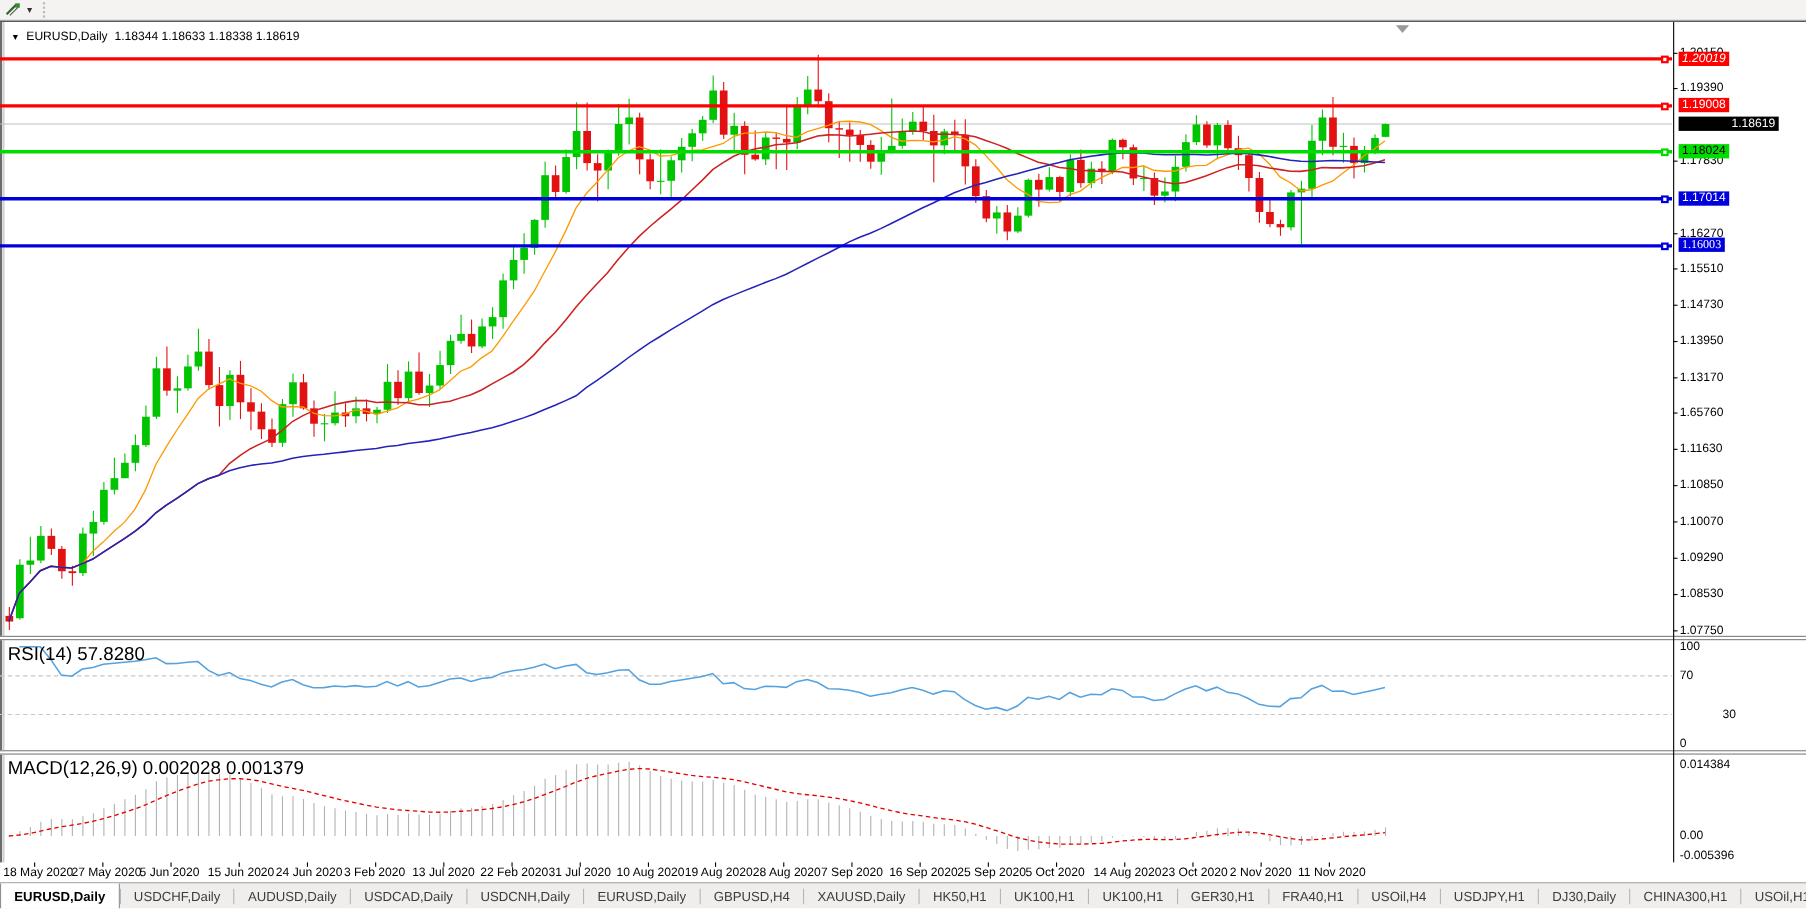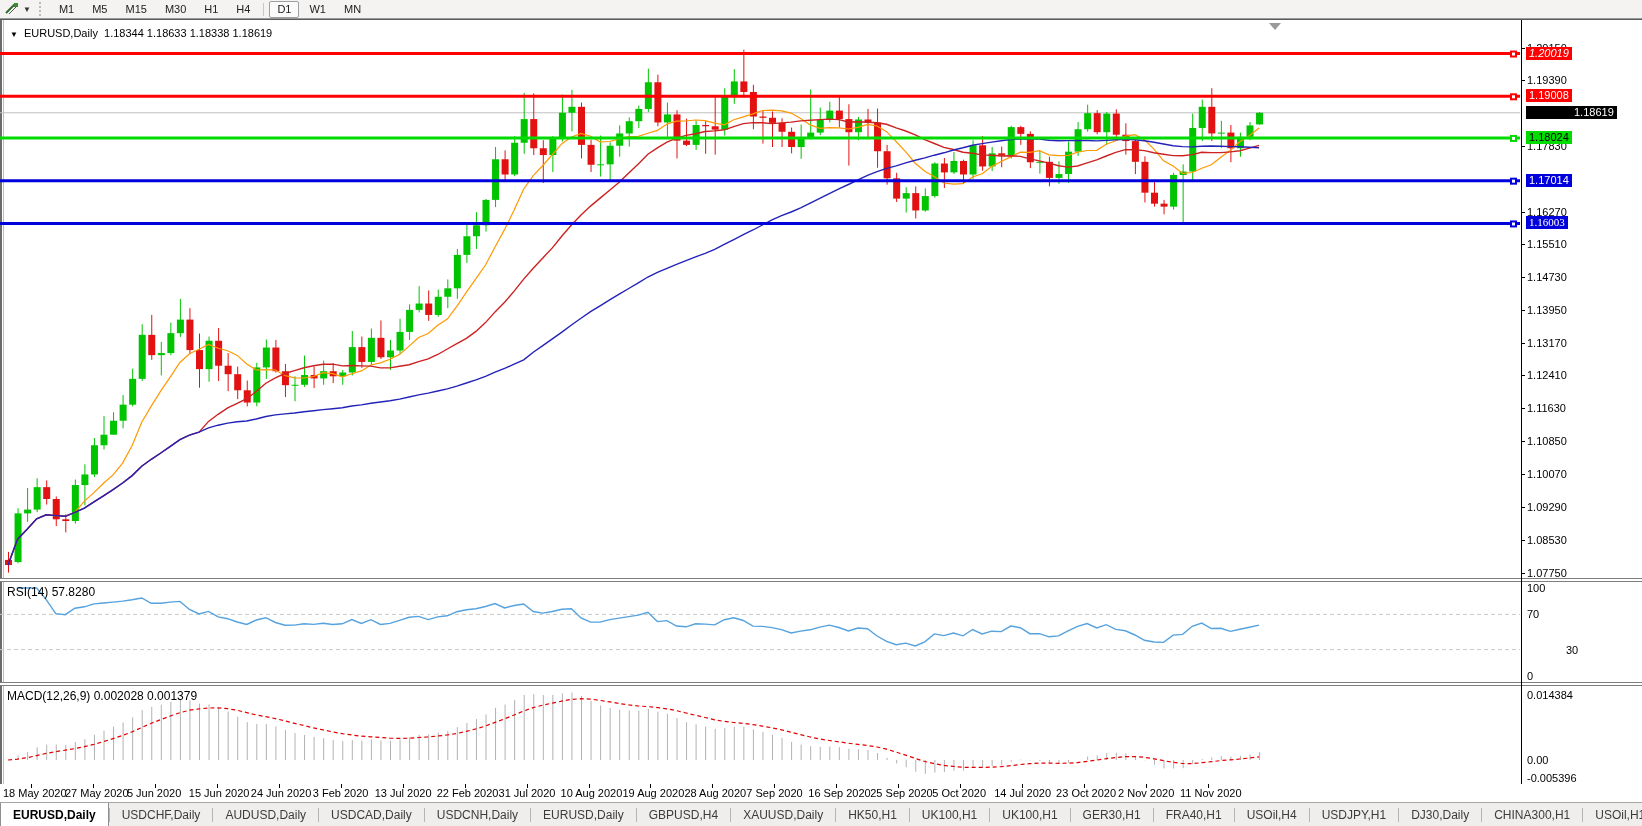--- a/index.html
+++ b/index.html
@@ -28,21 +28,21 @@
 
   
   .axis-tick{position:absolute;left:1527px;font-size:11px;color:#000;transform:translateY(-6px);}
   .tickmark{position:absolute;left:1521px;width:4px;height:1px;background:#000;}
   .hline-label{position:absolute;left:1526px;font-size:11px;padding:0 3px;line-height:13px;
                transform:translateY(-7px);}
   .sub-axis-label{position:absolute;left:1527px;font-size:11px;color:#000;transform:translateY(-6px);}
 
   #chart-title{position:absolute;left:10px;top:7px;font-size:11px;color:#000;}
   #chart-title .tri{font-size:8px;margin-right:6px;}
-  .ind-label{position:absolute;left:7px;font-size:12px;color:#000;}
+  .ind-label{position:absolute;left:7px;font-size:17px;color:#000;}
 
   #shift-marker{position:absolute;left:1269px;top:3px;width:0;height:0;
       border-left:6px solid transparent;border-right:6px solid transparent;border-top:7px solid #9a9a9a;}
 
   
   #datebar{position:absolute;left:0;top:784px;width:1642px;height:18px;background:#fff;}
   .date-label{position:absolute;top:3px;font-size:11px;color:#000;white-space:nowrap;}
   .date-tick{position:absolute;top:0;width:1px;height:4px;background:#000;}
 
   
@@ -61,32 +61,20 @@
   <div id="toolbar">
     <span class="tb-icon">
       <svg width="18" height="16">
         <line x1="3" y1="12" x2="12" y2="3" stroke="#2d6b2d" stroke-width="2"></line>
         <line x1="6" y1="13" x2="14" y2="5" stroke="#555" stroke-width="1"></line>
         <rect x="11" y="2" width="4" height="4" fill="#3a8a3a"></rect>
       </svg>
     </span>
     <span class="tb-caret">▼</span>
     <span class="tb-grip"></span>
-    <span id="tf-buttons" style="display: inline-flex; align-items: center;">
-        <span class="tf-btn">M1</span>
-        <span class="tf-btn">M5</span>
-        <span class="tf-btn">M15</span>
-        <span class="tf-btn">M30</span>
-        <span class="tf-btn">H1</span>
-        <span class="tf-btn">H4</span>
-        <span class="tb-sep"></span>
-        <span class="tf-btn active">D1</span>
-        <span class="tf-btn">W1</span>
-        <span class="tf-btn">MN</span>
-      </span>
   </div>
 
   <div id="chartwin">
     <div class="leftedge"></div>
     <div class="leftedge2"></div>
 
     <svg id="svg-main" width="1521" height="558" style="top:0;">
         <g transform="translate(0,-19)">
           <line x1="0" y1="111.77307692307666" x2="1520" y2="111.77307692307666" stroke="#C0C0C0" stroke-width="1"></line>
           <line x1="8.5" y1="550.8846153846155" x2="8.5" y2="571.6153846153852" stroke="#E31212" stroke-width="1"></line>
@@ -532,21 +520,21 @@
         <div class="axis-tick" style="top: 192.154px;">1.16270</div>
         <div class="tickmark" style="top: 224.308px;"></div>
         <div class="axis-tick" style="top: 224.308px;">1.15510</div>
         <div class="tickmark" style="top: 257.308px;"></div>
         <div class="axis-tick" style="top: 257.308px;">1.14730</div>
         <div class="tickmark" style="top: 290.308px;"></div>
         <div class="axis-tick" style="top: 290.308px;">1.13950</div>
         <div class="tickmark" style="top: 323.308px;"></div>
         <div class="axis-tick" style="top: 323.308px;">1.13170</div>
         <div class="tickmark" style="top: 355.462px;"></div>
-        <div class="axis-tick" style="top: 355.462px;">1.12410</div>
+        <div class="axis-tick" style="top: 355.462px;">1.65760</div>
         <div class="tickmark" style="top: 388.462px;"></div>
         <div class="axis-tick" style="top: 388.462px;">1.11630</div>
         <div class="tickmark" style="top: 421.462px;"></div>
         <div class="axis-tick" style="top: 421.462px;">1.10850</div>
         <div class="tickmark" style="top: 454.462px;"></div>
         <div class="axis-tick" style="top: 454.462px;">1.10070</div>
         <div class="tickmark" style="top: 487.462px;"></div>
         <div class="axis-tick" style="top: 487.462px;">1.09290</div>
         <div class="tickmark" style="top: 519.615px;"></div>
         <div class="axis-tick" style="top: 519.615px;">1.08530</div>
@@ -604,21 +592,21 @@
       <div class="date-label" style="left: 684.421px;">28 Aug 2020</div>
       <div class="date-tick" style="left: 774.368px;"></div>
       <div class="date-label" style="left: 746.368px;">7 Sep 2020</div>
       <div class="date-tick" style="left: 836.316px;"></div>
       <div class="date-label" style="left: 808.316px;">16 Sep 2020</div>
       <div class="date-tick" style="left: 898.263px;"></div>
       <div class="date-label" style="left: 870.263px;">25 Sep 2020</div>
       <div class="date-tick" style="left: 960.211px;"></div>
       <div class="date-label" style="left: 932.211px;">5 Oct 2020</div>
       <div class="date-tick" style="left: 1022.16px;"></div>
-      <div class="date-label" style="left: 994.158px;">14 Jul 2020</div>
+      <div class="date-label" style="left: 994.158px;">14 Aug 2020</div>
       <div class="date-tick" style="left: 1084.11px;"></div>
       <div class="date-label" style="left: 1056.11px;">23 Oct 2020</div>
       <div class="date-tick" style="left: 1146.05px;"></div>
       <div class="date-label" style="left: 1118.05px;">2 Nov 2020</div>
       <div class="date-tick" style="left: 1208px;"></div>
       <div class="date-label" style="left: 1180px;">11 Nov 2020</div>
     </div>
 
   <div id="tabbar">
     <span id="tabs-holder" style="display:flex;align-items:stretch;">

